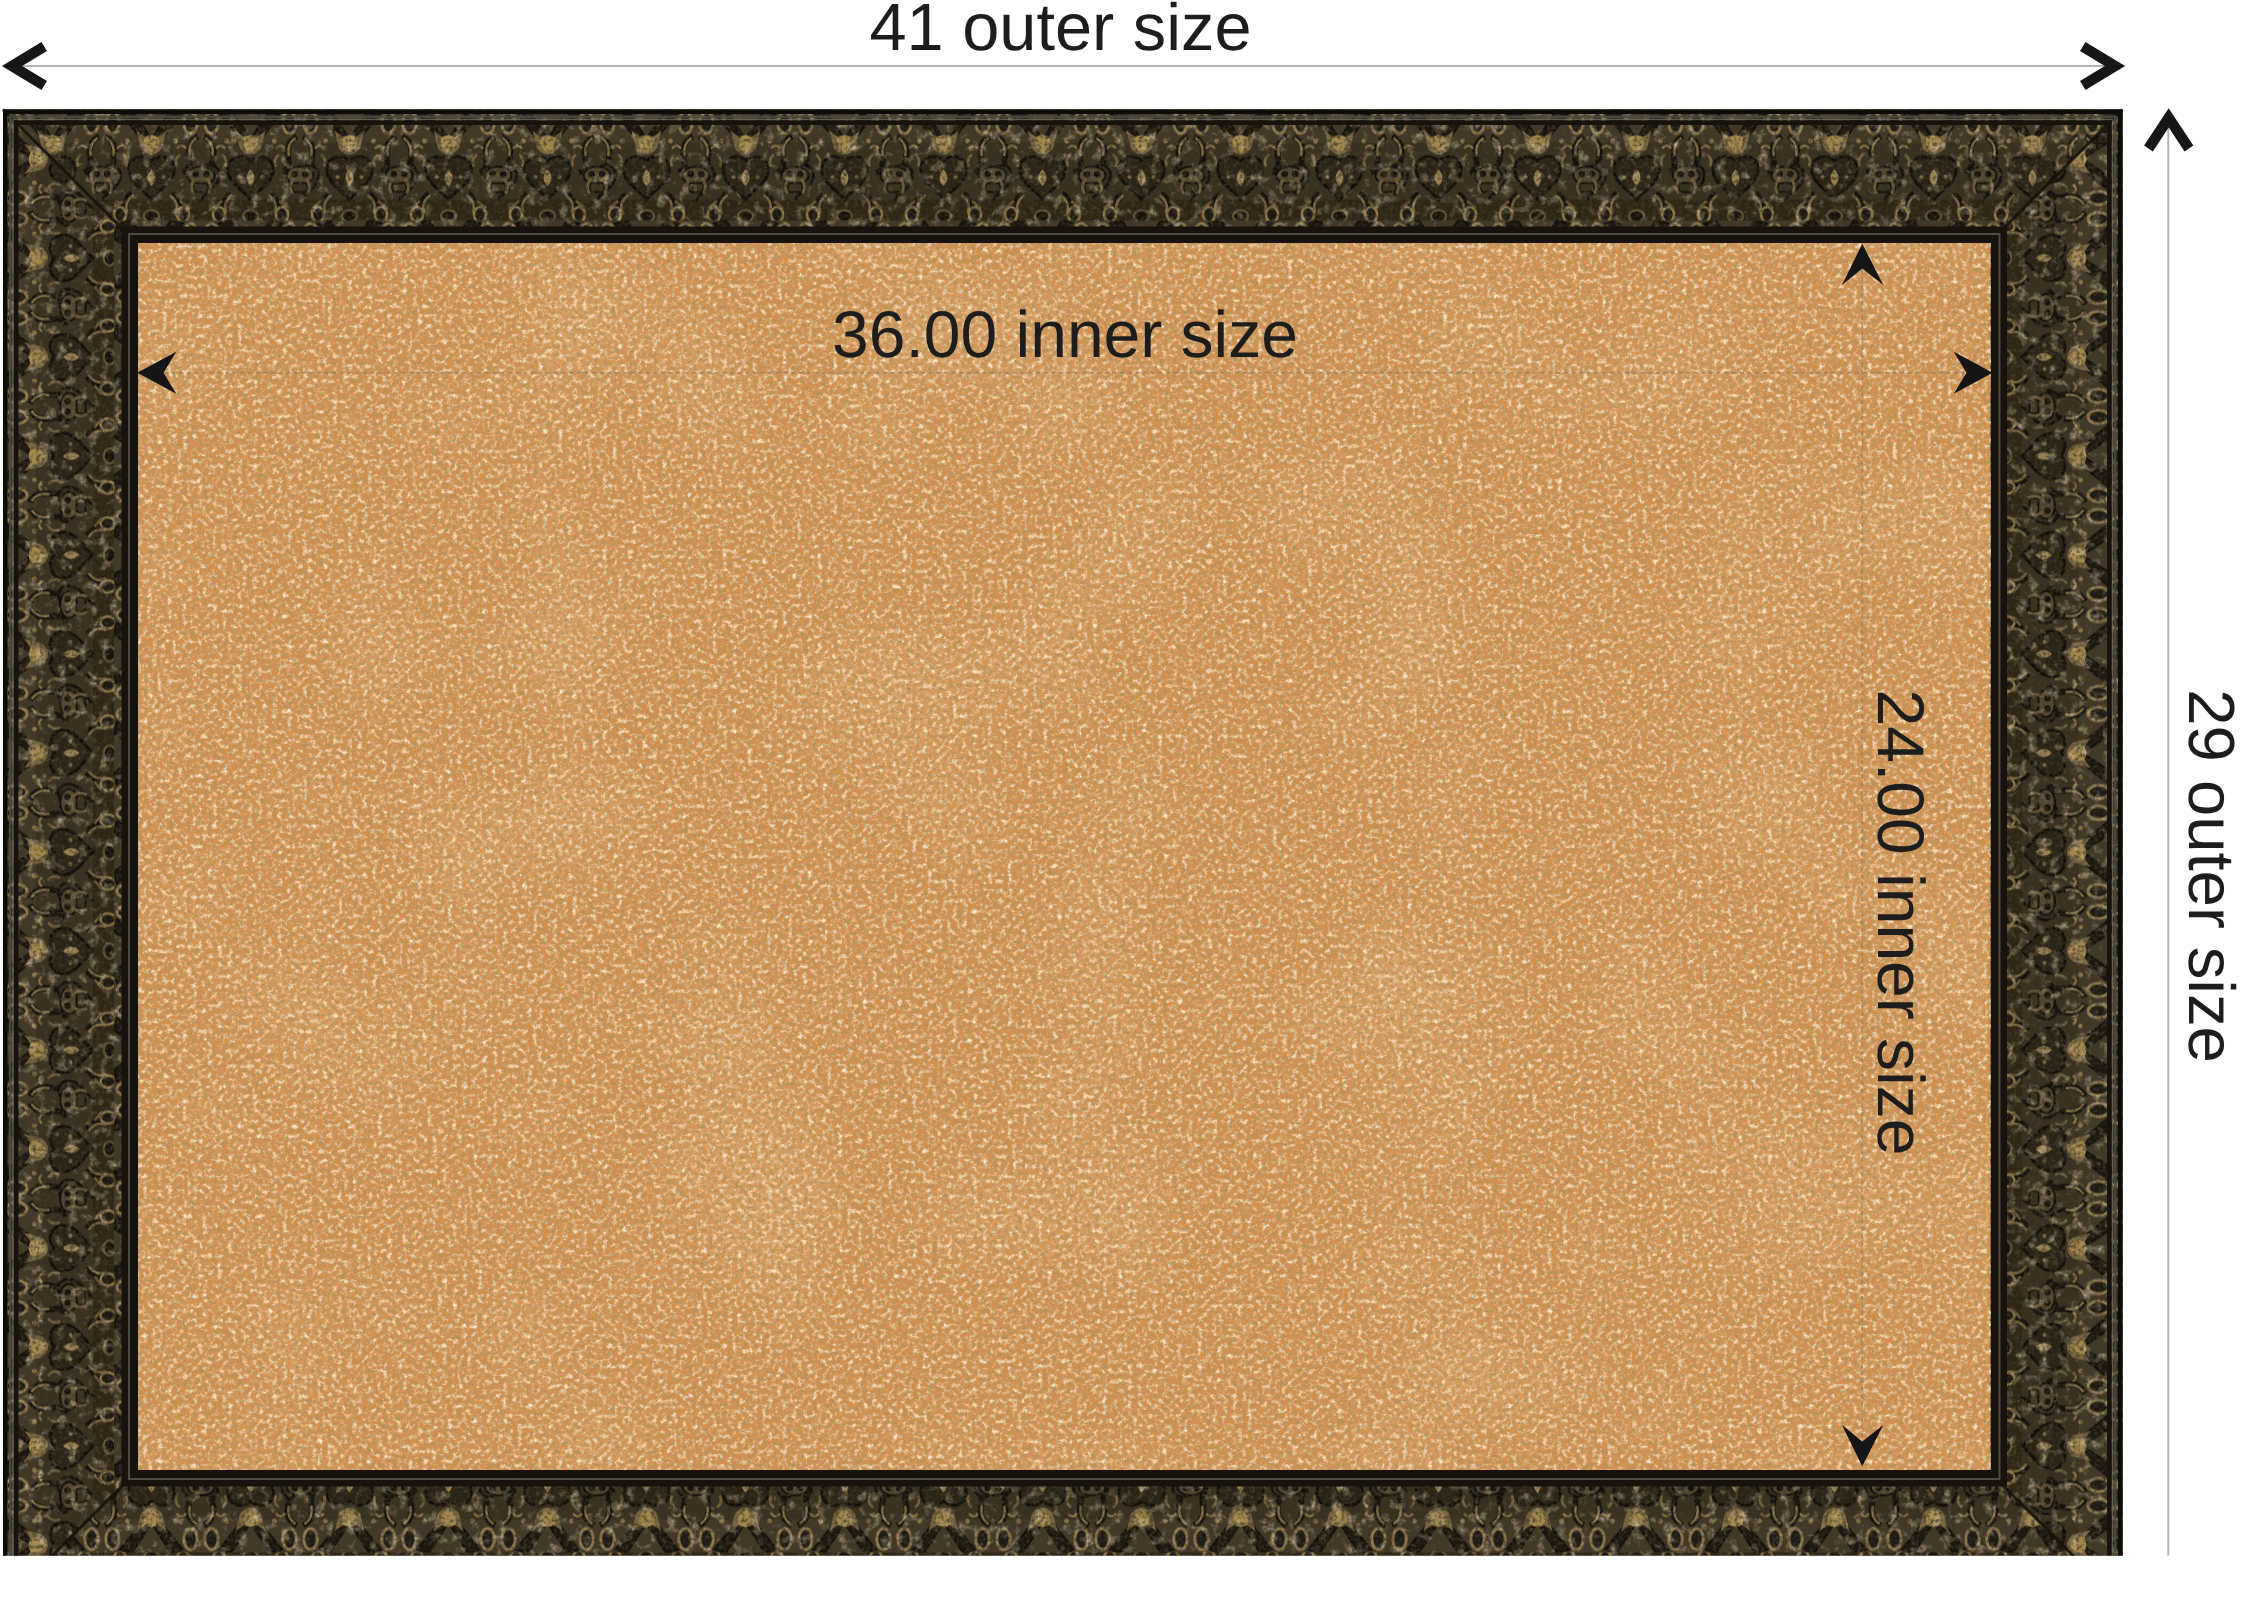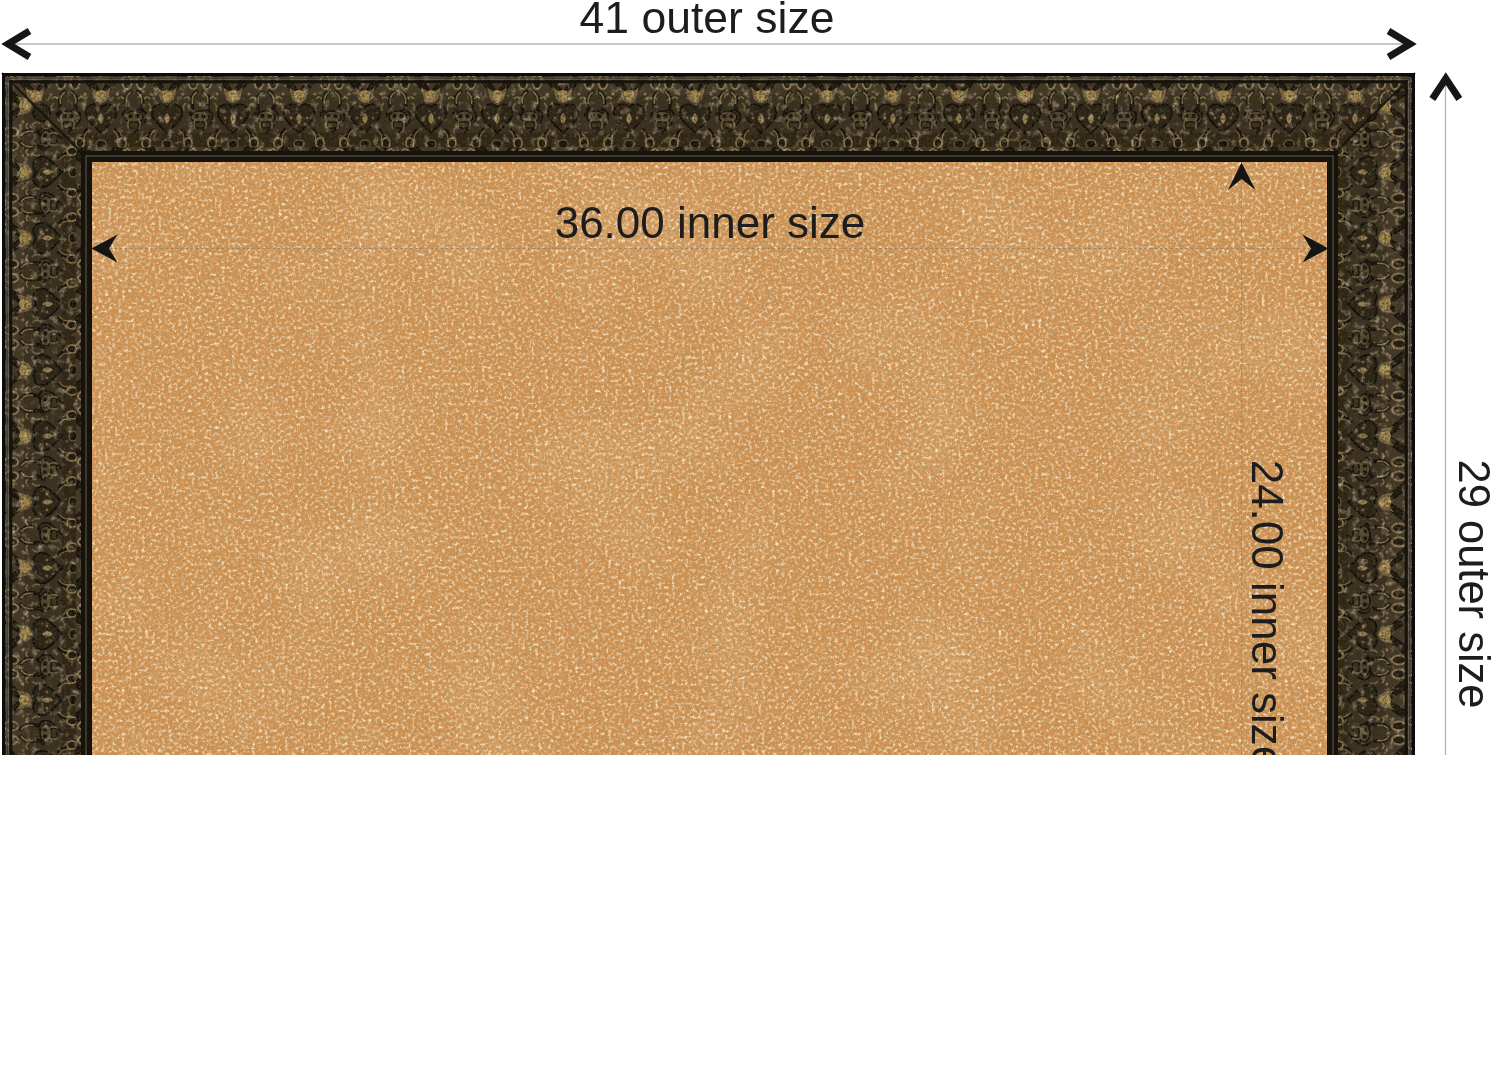--- a/index.html
+++ b/index.html
@@ -1,16 +1,16 @@
 <!DOCTYPE html>
 <html><head>
 <meta charset="utf-8">
 <style>
 html,body{margin:0;padding:0;background:#ffffff;}
-#page{position:relative;width:1500px;height:755px;overflow:hidden;font-family:"Liberation Sans",sans-serif;}
+#page{position:relative;width:1500px;height:1037px;overflow:hidden;font-family:"Liberation Sans",sans-serif;}
 svg{display:block;}
 </style>
 </head>
 <body>
 <div id="page">
 <svg width="1500" height="1072" viewBox="0 0 1500 1072">
 <defs>
   <g id="tile">
       <rect width="66" height="74" fill="#3a301f"></rect>
           <rect width="66" height="22" fill="#443927"></rect>

